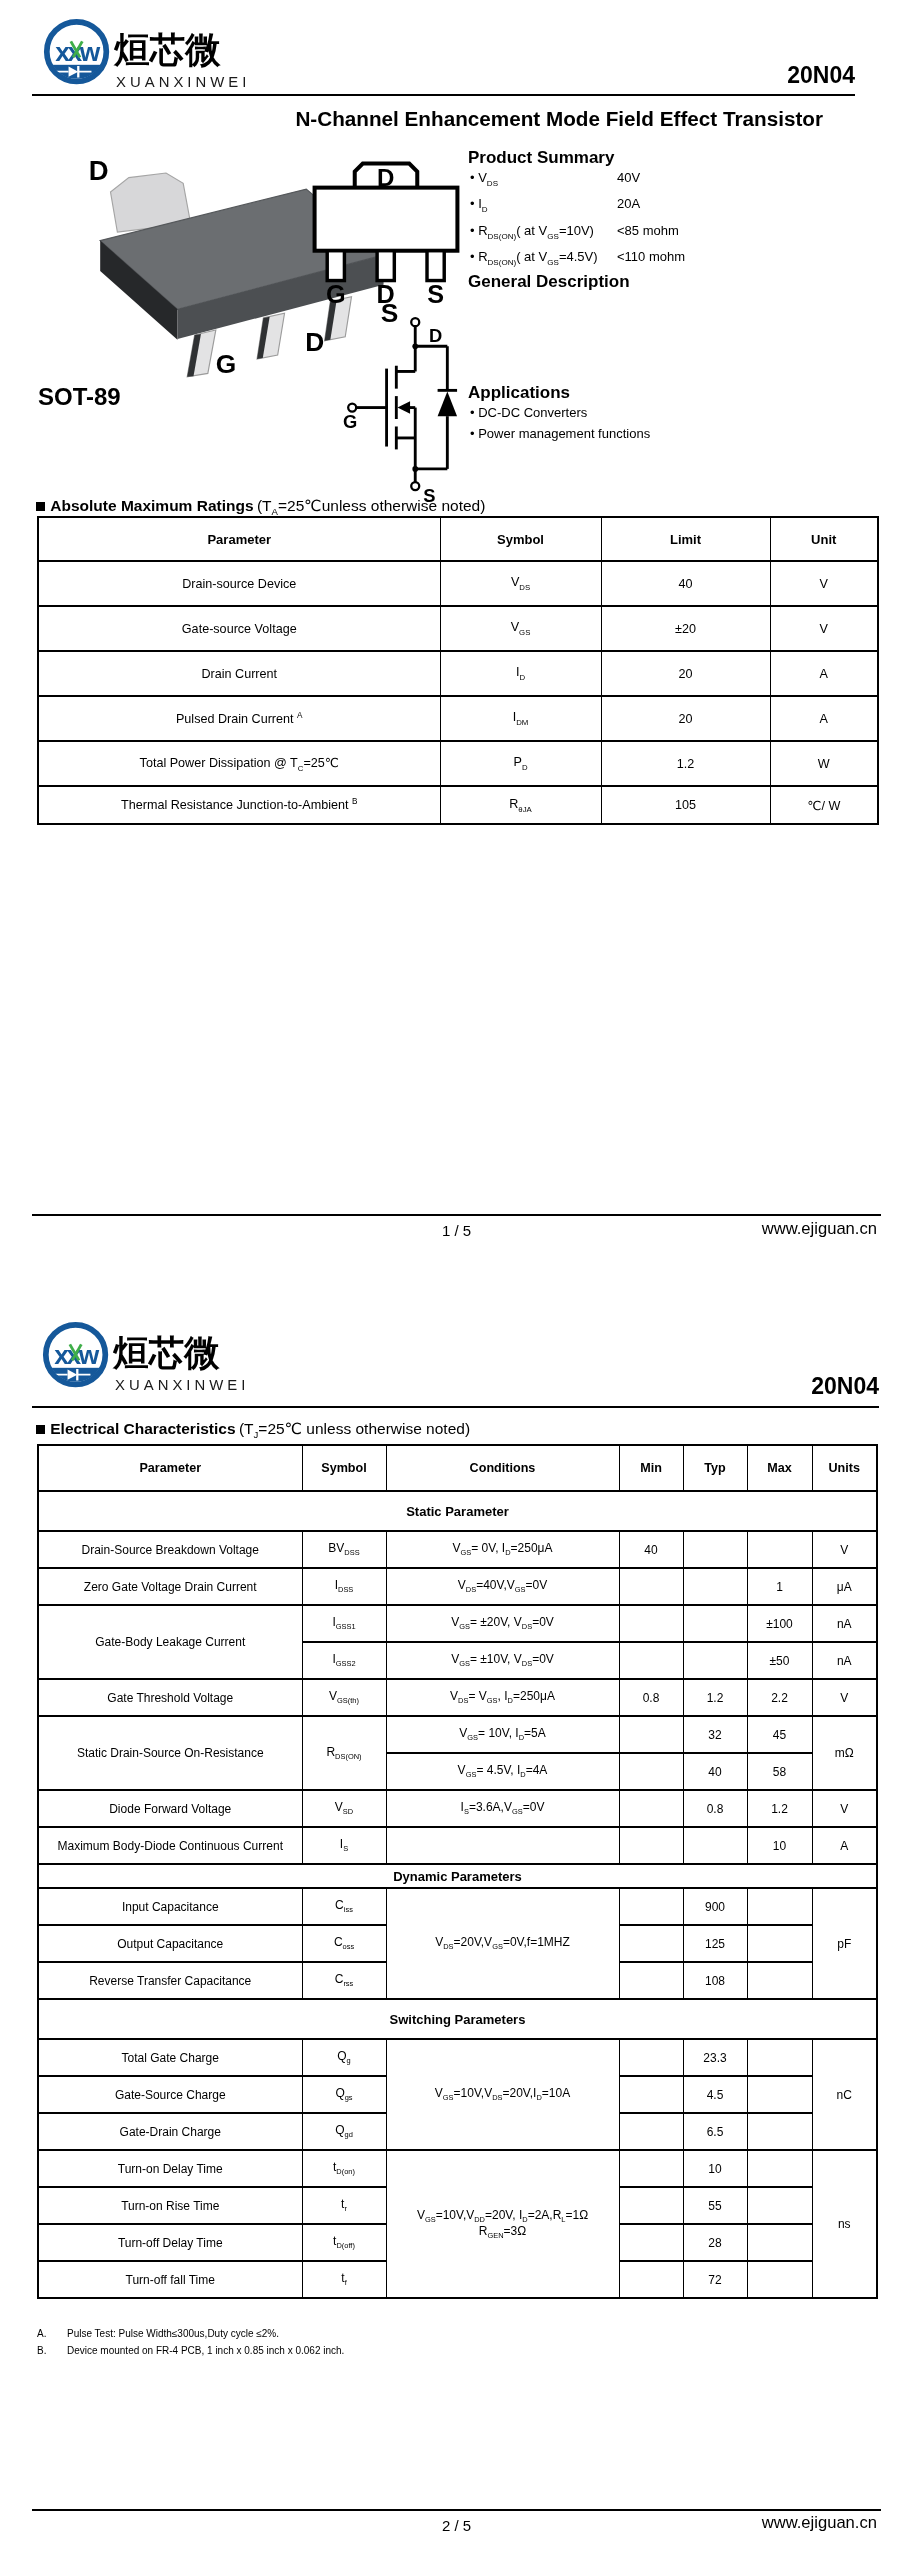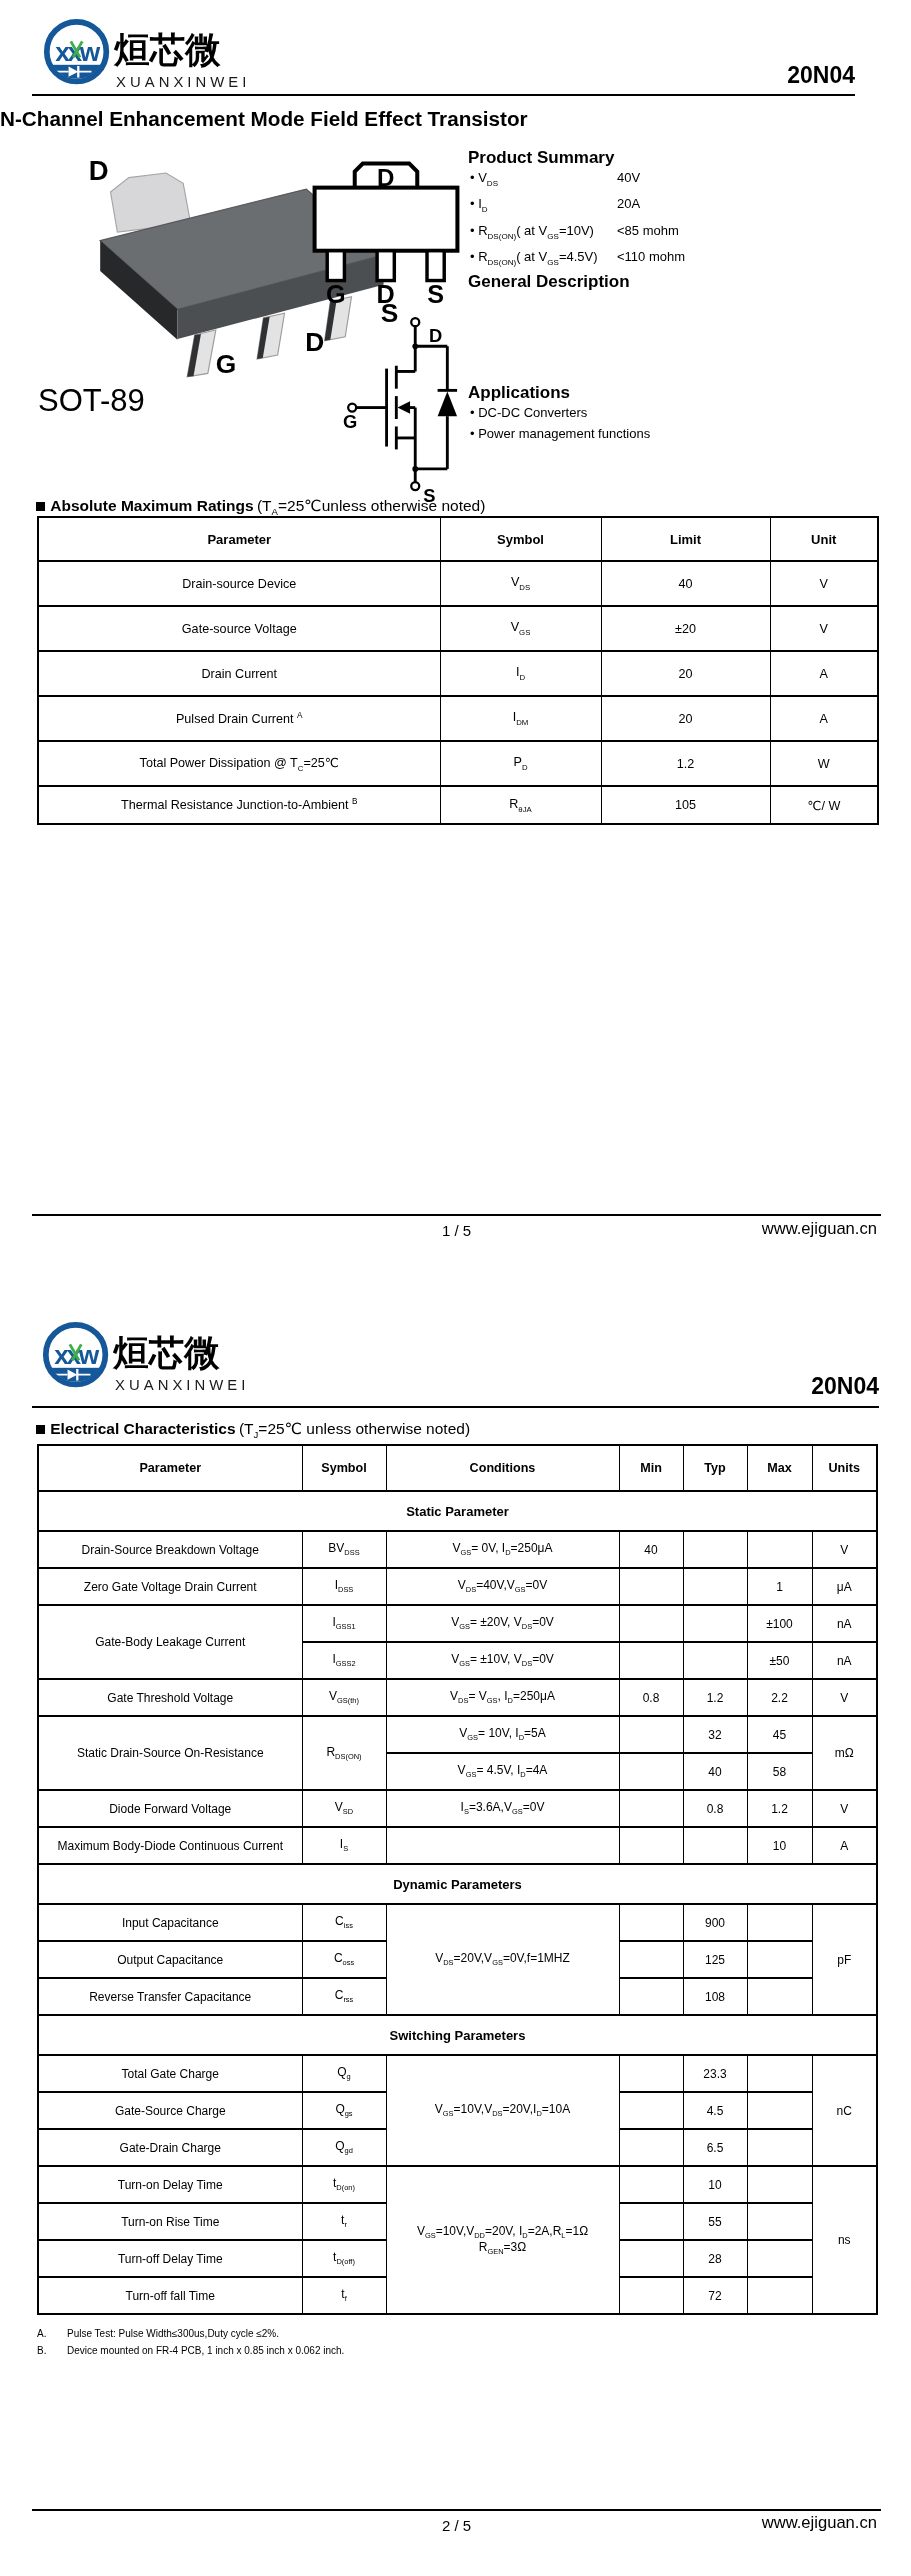--- a/index.html
+++ b/index.html
@@ -3,21 +3,21 @@
 <meta charset="utf-8">
 <style>
   html,body{margin:0;padding:0;background:#fff;}
   body{width:912px;font-family:"Liberation Sans","DejaVu Sans",sans-serif;color:#000;}
   .sheet{position:relative;width:912px;height:2576px;background:#fff;overflow:hidden;}
   .page{position:absolute;left:0;width:912px;height:1288px;}
   #pg1{top:0;} #pg2{top:1288px;}
   .abs{position:absolute;}
   sub{font-size:62%;} sup{font-size:65%;}
   .rule{position:absolute;background:#000;height:2.3px;}
-  .doc-title{font-size:20.7px;font-weight:bold;text-align:left;}
+  .doc-title{font-size:20.7px;font-weight:bold;text-align:right;}
   .partnum{font-size:23px;font-weight:bold;text-align:right;}
   .h2{font-size:17px;font-weight:bold;}
   .li{font-size:13px;line-height:15.5px;margin-bottom:5.2px;white-space:nowrap;}
   .li::before{content:"\2022  ";font-size:13px;}
   .ps-item{position:relative;}
   .ps-item .val{position:absolute;left:147px;top:0;}
   .sechead{font-size:15.5px;white-space:nowrap;}
   .sechead .sq{display:inline-block;width:8.6px;height:8.6px;background:#000;margin-right:5.7px;}
   .sechead b{font-weight:bold;}
   .sechead .note{font-weight:normal;margin-left:3.4px;}
@@ -29,21 +29,21 @@
   #t2 td,#t2 th{font-size:12px;}
   #t2 th{font-size:12.6px;font-weight:bold;}
   td.p{text-align:left;padding-left:9.2px;}
   td.sec{text-align:left;padding-left:9.2px;font-weight:bold;font-size:13px !important;}
   td.c{white-space:pre-line;}
   .footer-page{font-size:15px;text-align:center;}
   .footer-site{font-size:16.6px;text-align:right;}
   .notes{font-size:10px;}
   .notes .nrow{margin-bottom:6.3px;}
   .notes .nid{display:inline-block;width:30px;}
-  .sot{font-size:31px;font-weight:normal;}
+  .sot{font-size:24px;font-weight:bold;}
 </style>
 </head>
 <body>
 
 <div class="sheet">
 
   <div class="page" id="pg1">
 
     <svg class="abs" style="left:41px;top:6.9px" width="252" height="87" viewBox="0 0 440 152">
       <circle cx="62" cy="78" r="52" fill="#fff" stroke="#15589a" stroke-width="10"></circle>
@@ -341,21 +341,21 @@
       </tr>
       <tr style="height:37px">
         <td class="p">Maximum Body-Diode Continuous Current</td>
         <td>I<sub>S</sub></td>
         <td></td>
         <td></td>
         <td></td>
         <td>10</td>
         <td>A</td>
       </tr>
-      <tr style="height:40px">
+      <tr style="height:24px">
         <td class="sec" colspan="7">Dynamic Parameters</td>
       </tr>
       <tr style="height:37px">
         <td class="p">Input Capacitance</td>
         <td>C<sub>iss</sub></td>
         <td class="c" rowspan="3">V<sub>DS</sub>=20V,V<sub>GS</sub>=0V,f=1MHZ</td>
         <td></td>
         <td>900</td>
         <td></td>
         <td rowspan="3">pF</td>

